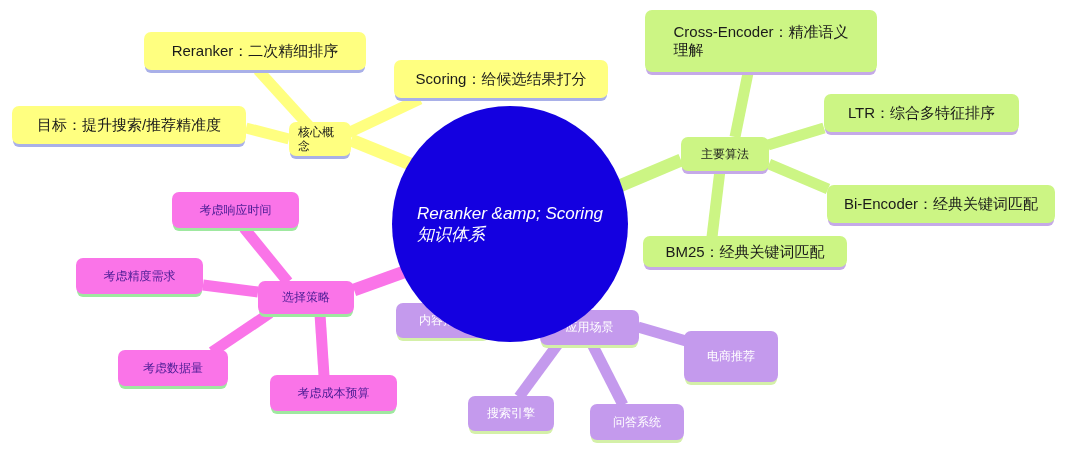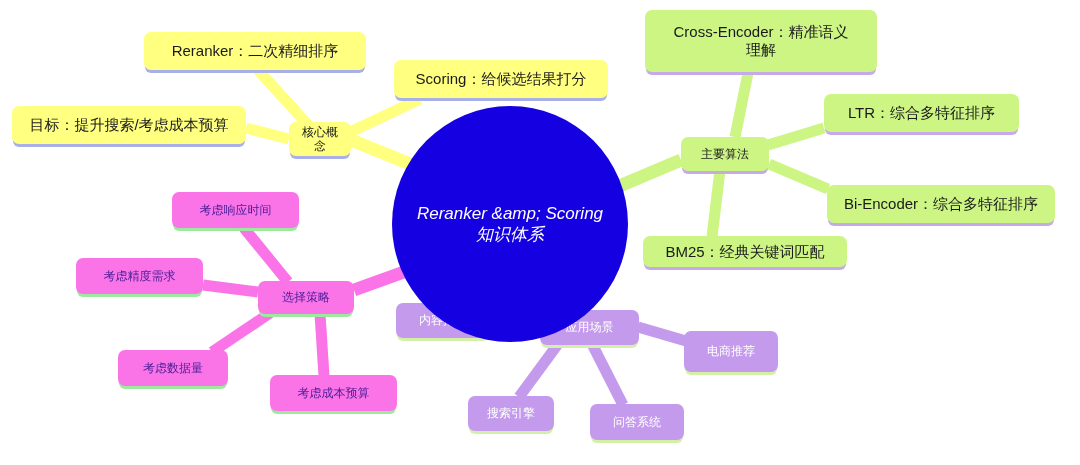--- a/index.html
+++ b/index.html
@@ -25,21 +25,21 @@
     width: 1080px;
     height: 465px;
   }
   .node {
     position: absolute;
     box-sizing: border-box;
     border-radius: 7px;
     display: flex;
     align-items: center;
     justify-content: center;
-    text-align: center;
+    text-align: left;
     line-height: 1.18;
     white-space: pre-line;
     z-index: 5;
   }
   .node .node-label {
     display: block;
     padding: 0 9px;
   }
   
   .node.root {
@@ -98,32 +98,32 @@
       <line x1="540" y1="323" x2="489" y2="331" stroke="#c49aed" stroke-width="11" stroke-linecap="butt"></line>
       <line x1="638" y1="327" x2="686" y2="341" stroke="#c49aed" stroke-width="11" stroke-linecap="butt"></line>
       <line x1="558" y1="344" x2="519" y2="397" stroke="#c49aed" stroke-width="11" stroke-linecap="butt"></line>
       <line x1="592" y1="344" x2="623" y2="405" stroke="#c49aed" stroke-width="11" stroke-linecap="butt"></line>
     </svg>
   <div id="node-layer">
       <div class="node root" style="left: 392px; top: 106px; width: 236px; height: 236px; background: rgb(20, 0, 224); color: rgb(255, 255, 255);"><span class="node-label">Reranker &amp;amp; Scoring
 知识体系</span></div>
       <div class="node theme-yellow fs-16" style="left: 289px; top: 122px; width: 62px; height: 34px;"><span class="node-label">核心概念</span></div>
       <div class="node theme-yellow fs-15" style="left: 144px; top: 32px; width: 222px; height: 38px;"><span class="node-label">Reranker：二次精细排序</span></div>
-      <div class="node theme-yellow fs-15" style="left: 12px; top: 106px; width: 234px; height: 38px;"><span class="node-label">目标：提升搜索/考虑成本预算</span></div>
+      <div class="node theme-yellow fs-15" style="left: 12px; top: 106px; width: 234px; height: 38px;"><span class="node-label">目标：提升搜索/推荐精准度</span></div>
       <div class="node theme-yellow fs-15" style="left: 394px; top: 60px; width: 214px; height: 38px;"><span class="node-label">Scoring：给候选结果打分</span></div>
       <div class="node theme-green fs-16" style="left: 681px; top: 137px; width: 88px; height: 34px;"><span class="node-label">主要算法</span></div>
       <div class="node theme-green fs-15" style="left: 645px; top: 10px; width: 232px; height: 62px;"><span class="node-label">Cross-Encoder：精准语义
 理解</span></div>
       <div class="node theme-green fs-15" style="left: 824px; top: 94px; width: 195px; height: 38px;"><span class="node-label">LTR：综合多特征排序</span></div>
-      <div class="node theme-green fs-15" style="left: 827px; top: 185px; width: 228px; height: 38px;"><span class="node-label">Bi-Encoder：综合多特征排序</span></div>
+      <div class="node theme-green fs-15" style="left: 827px; top: 185px; width: 228px; height: 38px;"><span class="node-label">Bi-Encoder：经典关键词匹配</span></div>
       <div class="node theme-green fs-15" style="left: 643px; top: 236px; width: 204px; height: 31px;"><span class="node-label">BM25：经典关键词匹配</span></div>
       <div class="node theme-pink fs-16" style="left: 258px; top: 281px; width: 96px; height: 33px;"><span class="node-label">选择策略</span></div>
       <div class="node theme-pink fs-16" style="left: 172px; top: 192px; width: 127px; height: 36px;"><span class="node-label">考虑响应时间</span></div>
       <div class="node theme-pink fs-16" style="left: 76px; top: 258px; width: 127px; height: 36px;"><span class="node-label">考虑精度需求</span></div>
       <div class="node theme-pink fs-16" style="left: 118px; top: 350px; width: 110px; height: 36px;"><span class="node-label">考虑数据量</span></div>
       <div class="node theme-pink fs-16" style="left: 270px; top: 375px; width: 127px; height: 36px;"><span class="node-label">考虑成本预算</span></div>
       <div class="node theme-purple fs-16" style="left: 540px; top: 310px; width: 99px; height: 35px;"><span class="node-label">应用场景</span></div>
       <div class="node theme-purple fs-16" style="left: 396px; top: 303px; width: 94px; height: 35px;"><span class="node-label">内容推荐</span></div>
-      <div class="node theme-purple fs-16" style="left: 684px; top: 331px; width: 94px; height: 41px;"><span class="node-label">电商推荐</span></div>
+      <div class="node theme-purple fs-16" style="left: 684px; top: 331px; width: 94px; height: 51px;"><span class="node-label">电商推荐</span></div>
       <div class="node theme-purple fs-16" style="left: 468px; top: 396px; width: 86px; height: 35px;"><span class="node-label">搜索引擎</span></div>
       <div class="node theme-purple fs-16" style="left: 590px; top: 404px; width: 94px; height: 36px;"><span class="node-label">问答系统</span></div>
     </div>
 </div>
 
 </body></html>

